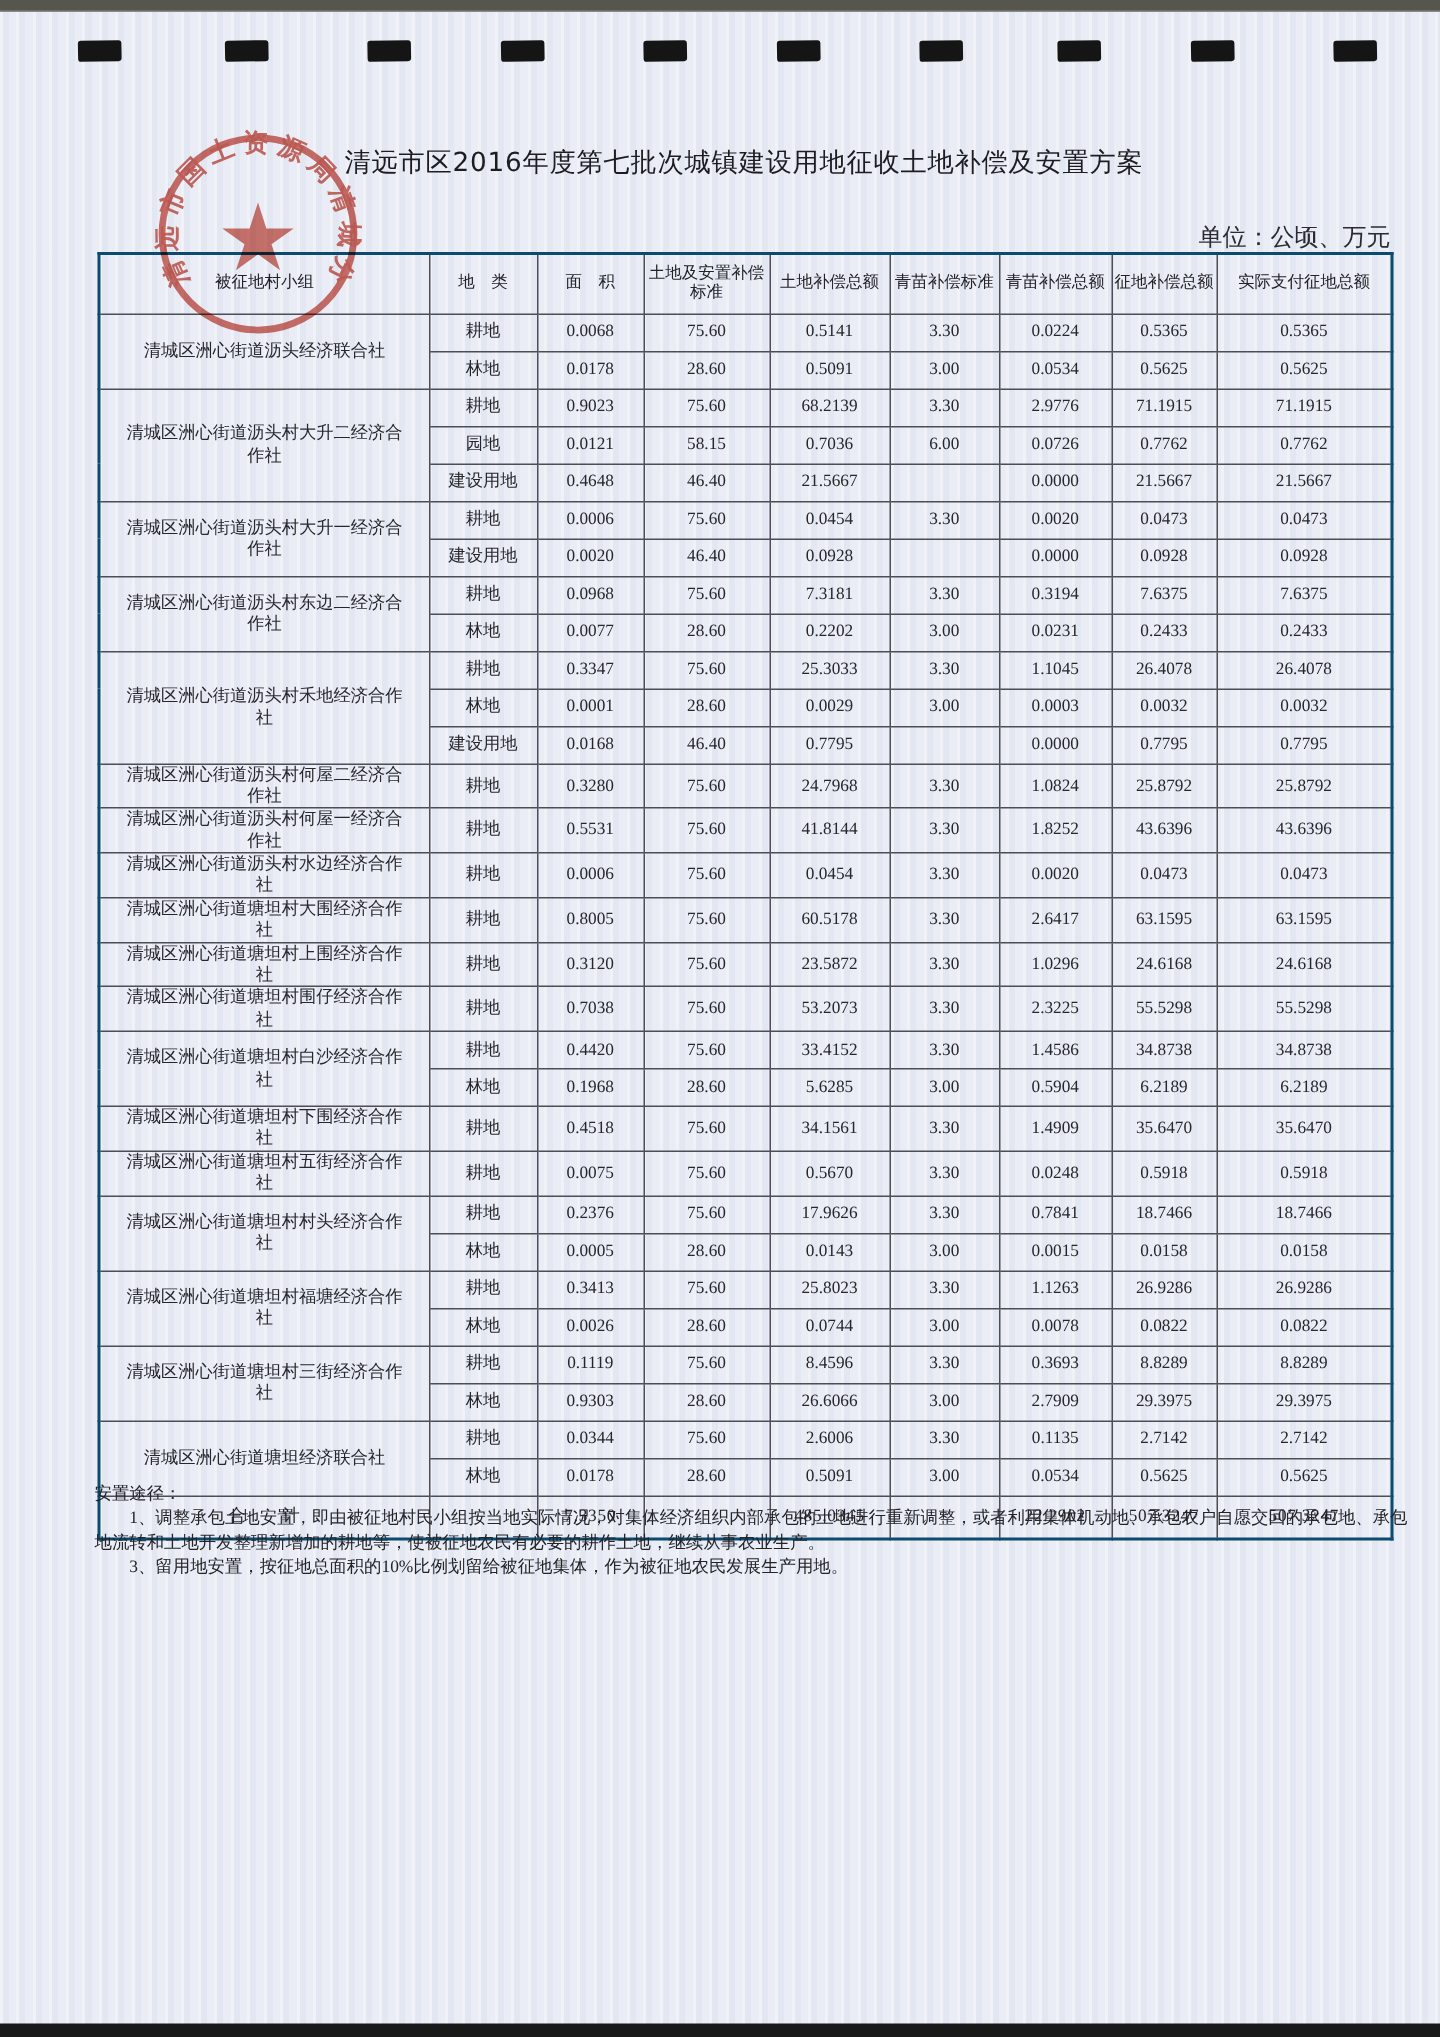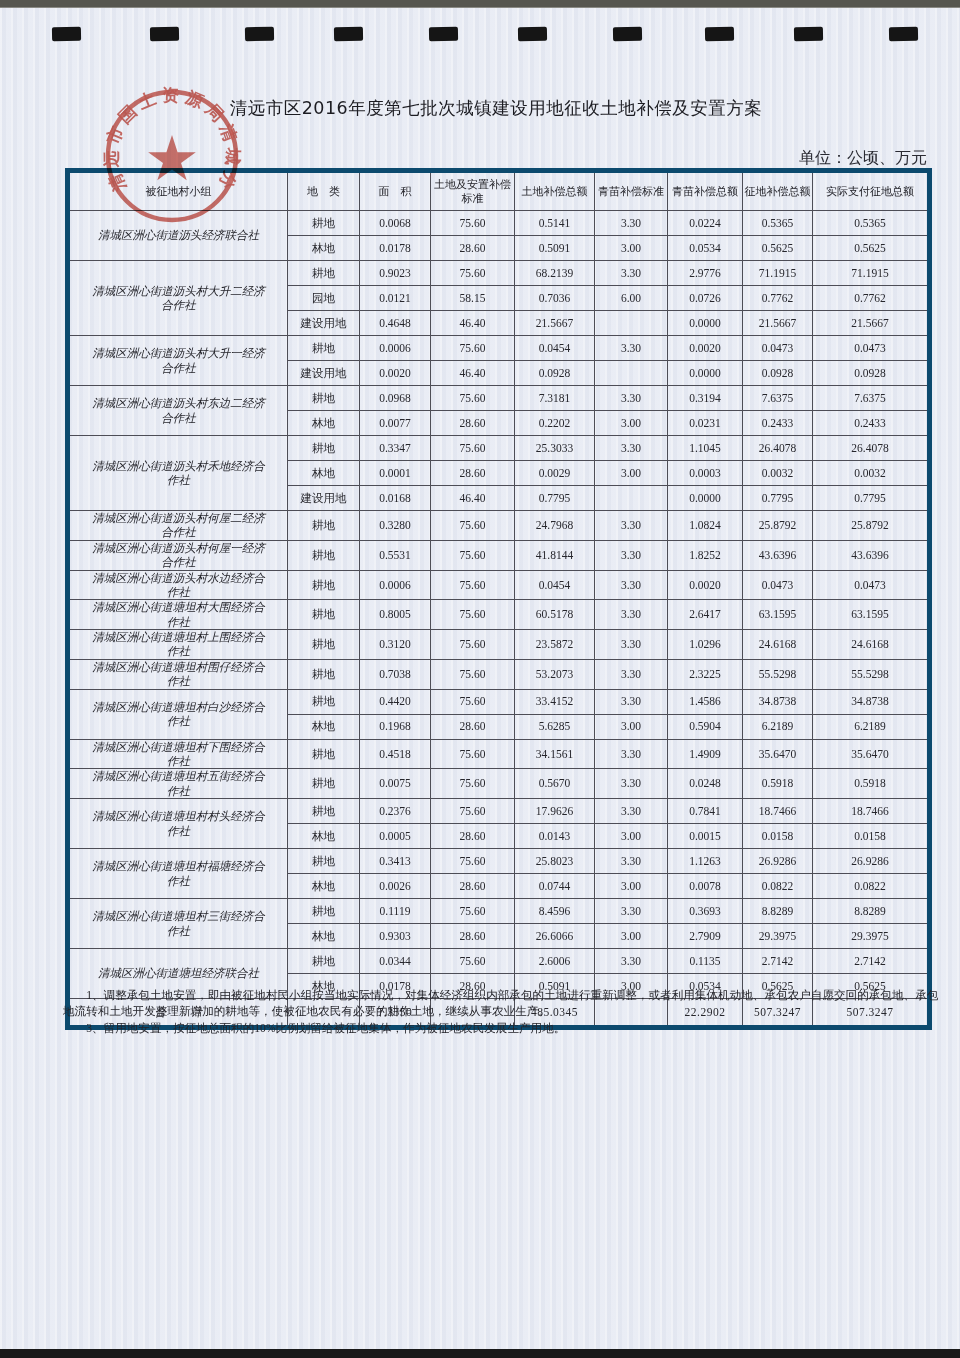--- a/index.html
+++ b/index.html
@@ -45,26 +45,26 @@
     border-collapse:collapse; table-layout:fixed;
     font-size:11.5px; color:#26262c;
     font-family:"Liberation Serif","DejaVu Serif",serif;
     background:transparent;
   }
   .comp-table th, .comp-table td {
     border:1px solid #4d4d56; text-align:center; vertical-align:middle;
     padding:0 1px; font-weight:normal; line-height:1.25;
     overflow:hidden;
   }
-  .comp-table { border:5px solid #0c4a6e; }
+  .comp-table { border:2px solid #0c4a6e; }
   .comp-table thead tr { height:40px; }
   .comp-table thead th { font-size:11px; color:#222228; }
   .comp-table tbody tr { height:25px; }
   .comp-table tbody tr.total-row { height:29px; }
-  .comp-table td.name-cell { font-size:11.5px; padding:0 17px;font-style:italic; }
+  .comp-table td.name-cell { font-size:11.5px; padding:0 17px; }
   .comp-table tr.total-row td { letter-spacing:0.5px; }
   .notes {
     position:absolute; top:988px; left:63px; width:876px;
     font-size:11.6px; line-height:1.42; color:#232329;
     font-family:"Liberation Serif","DejaVu Serif",serif;
   }
   .notes p { margin:0; text-indent:2em; }
   .notes p.notes-heading { text-indent:0; }
   .official-seal {
     position:absolute; left:88px; top:76px; width:172px; height:166px;
@@ -444,20 +444,21 @@
         <td>485.0345</td>
         <td></td>
         <td>22.2902</td>
         <td>507.3247</td>
         <td>507.3247</td>
       </tr>
     </tbody>
 </table>
 
 <div class="notes">
+  <p class="notes-heading">安置途径：</p>
   <p>1、调整承包土地安置，即由被征地村民小组按当地实际情况，对集体经济组织内部承包的土地进行重新调整，或者利用集体机动地、承包农户自愿交回的承包地、承包地流转和土地开发整理新增加的耕地等，使被征地农民有必要的耕作土地，继续从事农业生产。</p>
   <p>3、留用地安置，按征地总面积的10%比例划留给被征地集体，作为被征地农民发展生产用地。</p>
 </div>
 
 <svg class="official-seal" viewBox="0 0 172 166">
   <defs>
     <path id="seal-text-path" d="M 39,111.5 A 55,55 0 1 1 129,111.5" fill="none"></path>
   </defs>
   <circle cx="84" cy="80" r="64" fill="none" stroke="#c23a2e" stroke-width="4.5" opacity="0.88"></circle>
   <polygon opacity="0.85" fill="#c23a2e" points="84,59 89.6,76.3 107.8,76.3 93.0,86.9 98.7,104.2 84,93.5 69.3,104.2 75.0,86.9 60.2,76.3 78.4,76.3"></polygon>

